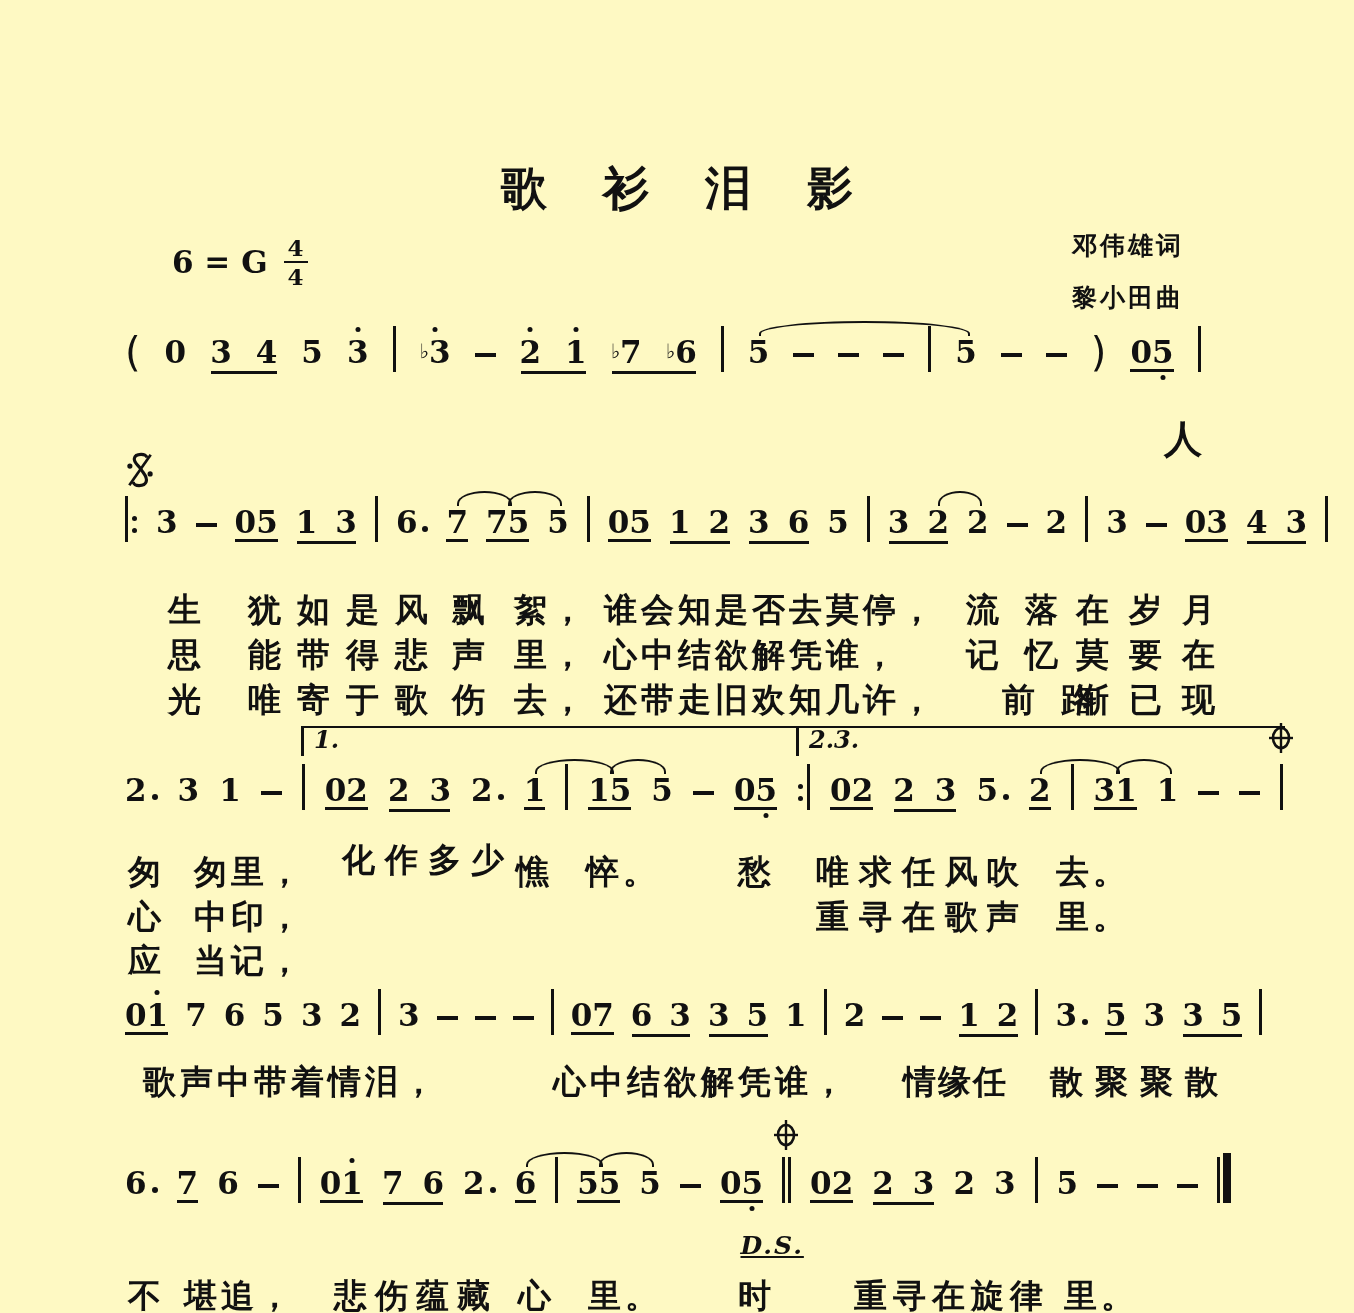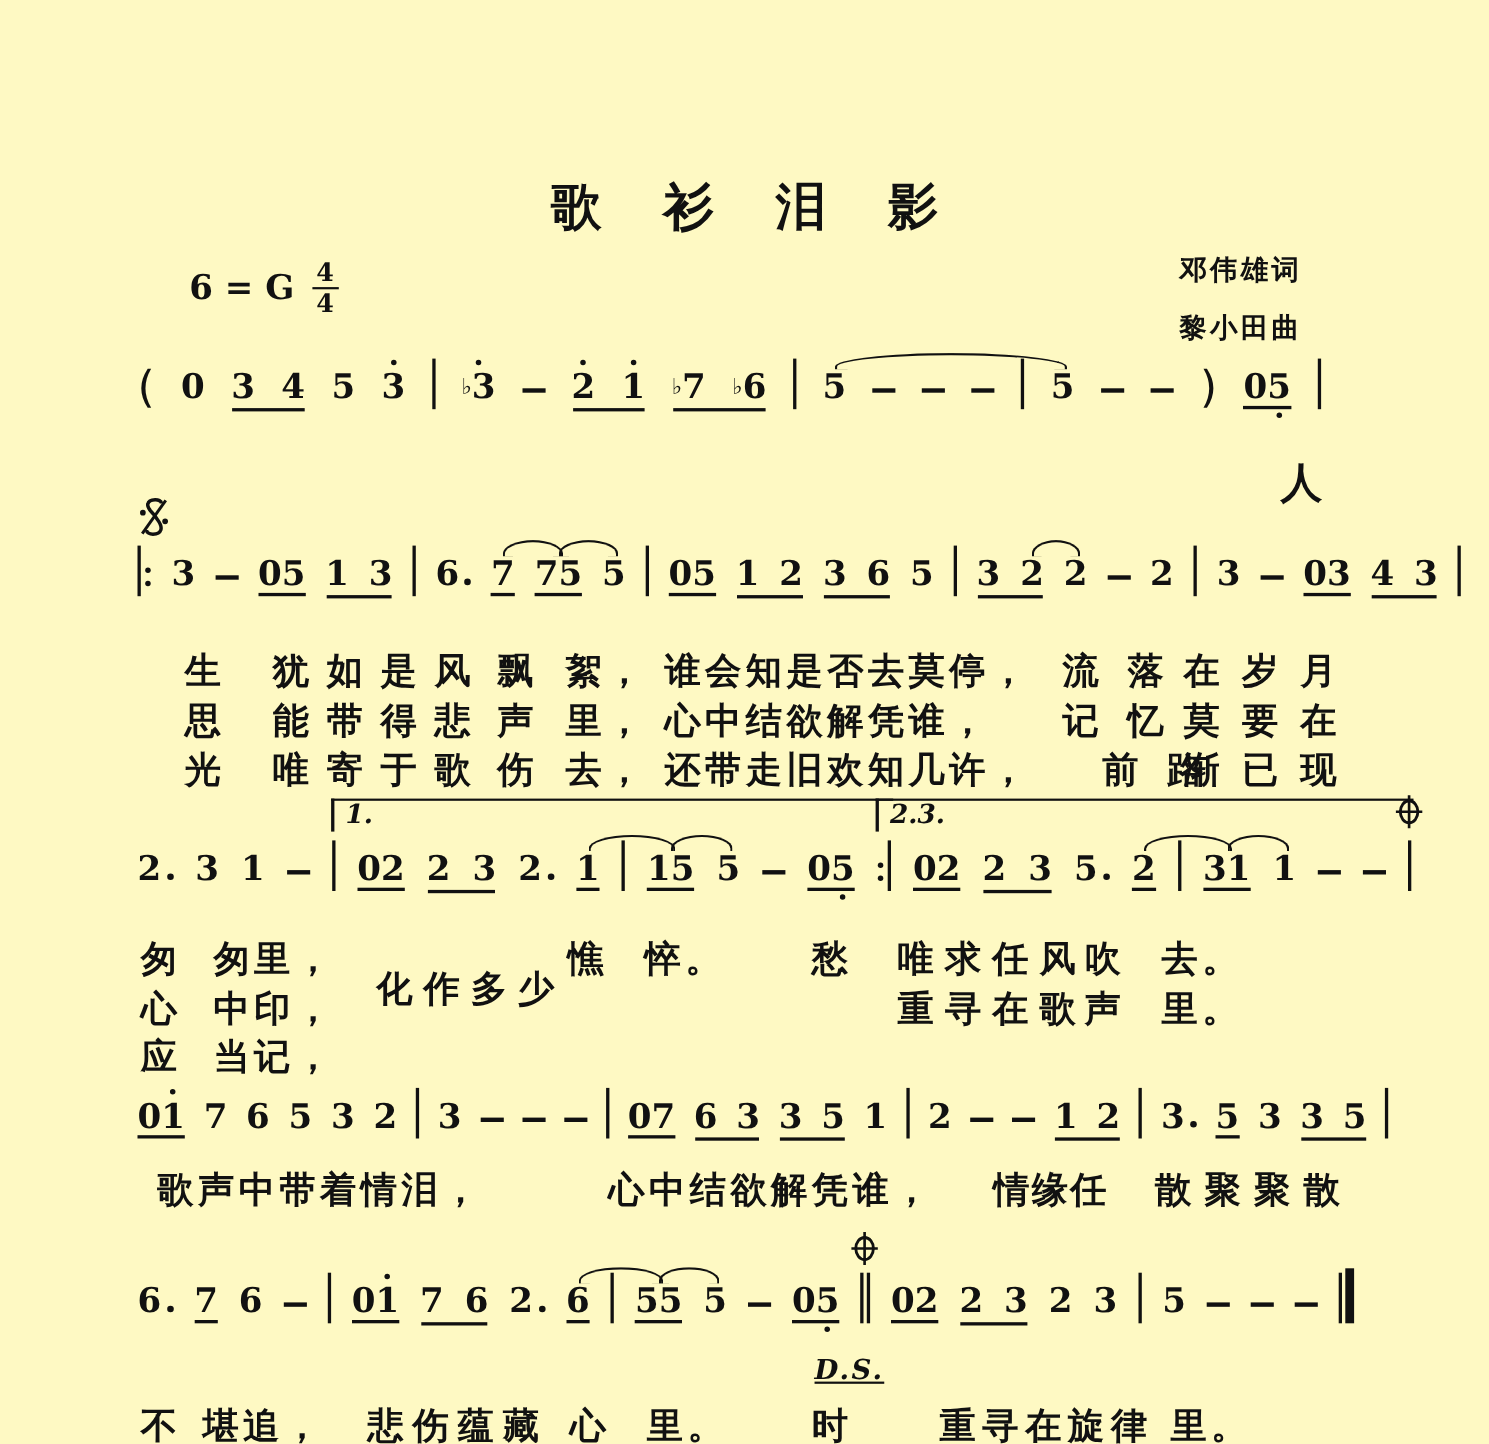--- a/index.html
+++ b/index.html
@@ -833,21 +833,21 @@
       <span class="lyr" style="left: 1076px; top: 633px; letter-spacing: 20px;">莫要在</span>
       <span class="lyr" style="left: 168px; top: 678px; letter-spacing: 4px;">光</span>
       <span class="lyr" style="left: 248px; top: 678px; letter-spacing: 16px;">唯寄于歌</span>
       <span class="lyr" style="left: 452px; top: 678px; letter-spacing: 4px;">伤</span>
       <span class="lyr" style="left: 514px; top: 678px; letter-spacing: 4px;">去，</span>
       <span class="lyr" style="left: 604px; top: 678px; letter-spacing: 4px;">还带走旧欢知几许，</span>
       <span class="lyr" style="left: 966px; top: 678px; letter-spacing: 26px; margin-left: 36px;">前路</span>
       <span class="lyr" style="left: 1076px; top: 678px; letter-spacing: 20px;">渐已现</span>
       <span class="lyr" style="left: 128px; top: 850px; letter-spacing: 4px;">匆</span>
       <span class="lyr" style="left: 194px; top: 850px; letter-spacing: 4px;">匆里，</span>
-      <span class="lyr" style="left: 342px; top: 877px; letter-spacing: 10px;">化作多少</span>
+      <span class="lyr" style="left: 342px; top: 838px; letter-spacing: 10px;">化作多少</span>
       <span class="lyr" style="left: 516px; top: 850px; letter-spacing: 4px;">憔</span>
       <span class="lyr" style="left: 586px; top: 850px; letter-spacing: 4px;">悴。</span>
       <span class="lyr" style="left: 738px; top: 850px; letter-spacing: 4px;">愁</span>
       <span class="lyr" style="left: 816px; top: 850px; letter-spacing: 10px;">唯求任风</span>
       <span class="lyr" style="left: 986px; top: 850px; letter-spacing: 4px;">吹</span>
       <span class="lyr" style="left: 1056px; top: 850px; letter-spacing: 4px;">去。</span>
       <span class="lyr" style="left: 128px; top: 895px; letter-spacing: 4px;">心</span>
       <span class="lyr" style="left: 194px; top: 895px; letter-spacing: 4px;">中印，</span>
       <span class="lyr" style="left: 816px; top: 895px; letter-spacing: 10px;">重寻在歌</span>
       <span class="lyr" style="left: 986px; top: 895px; letter-spacing: 4px;">声</span>

